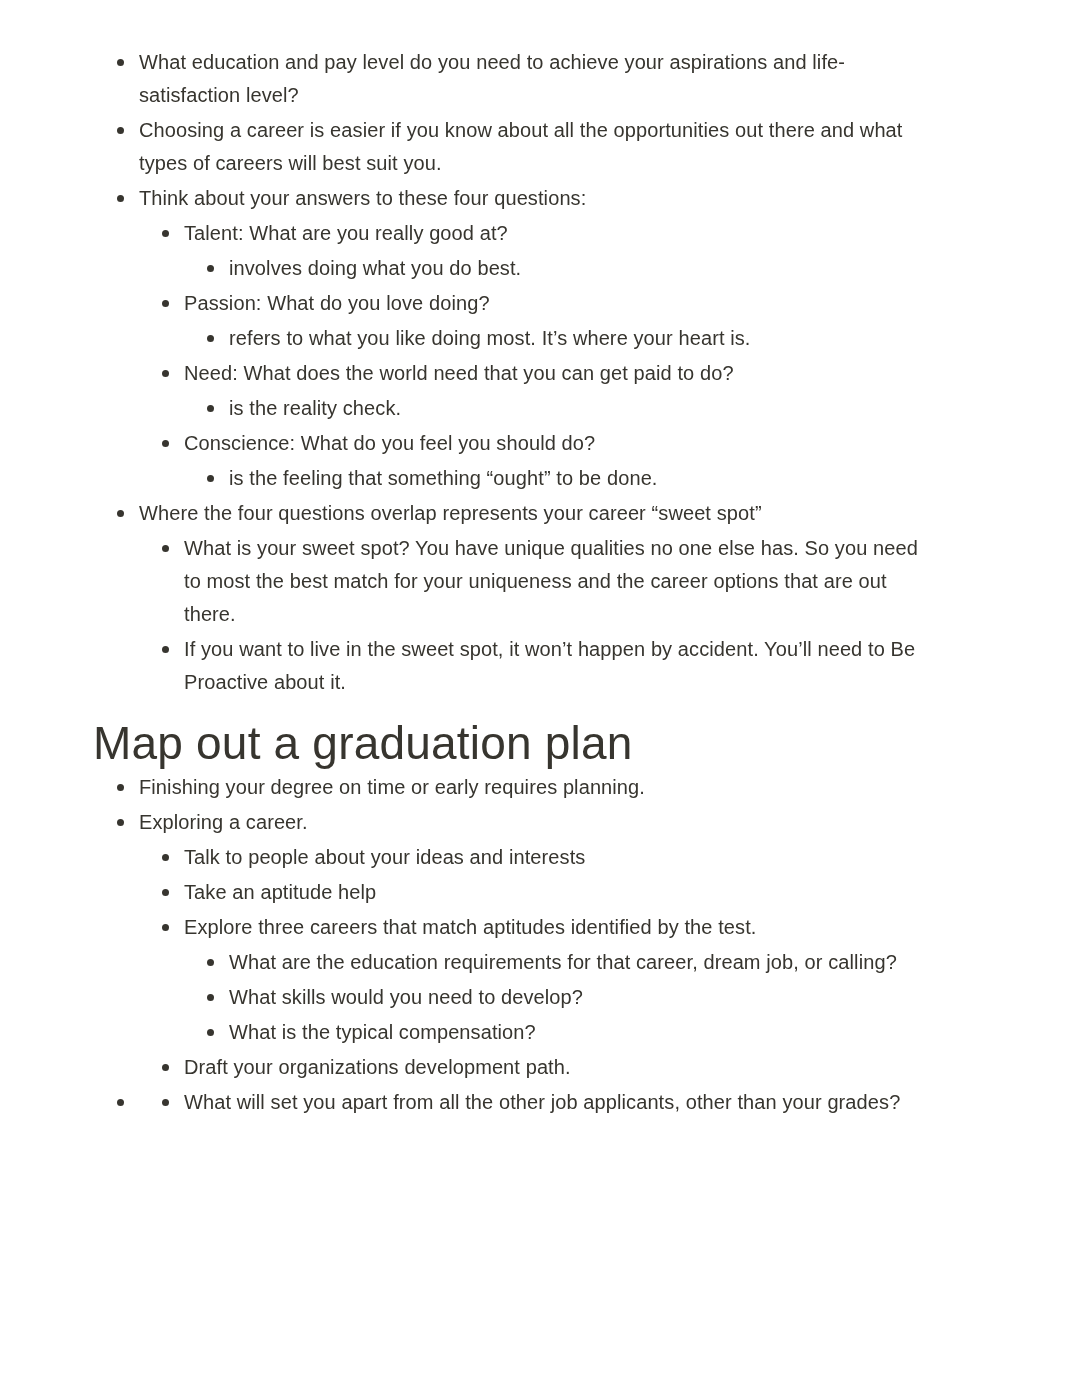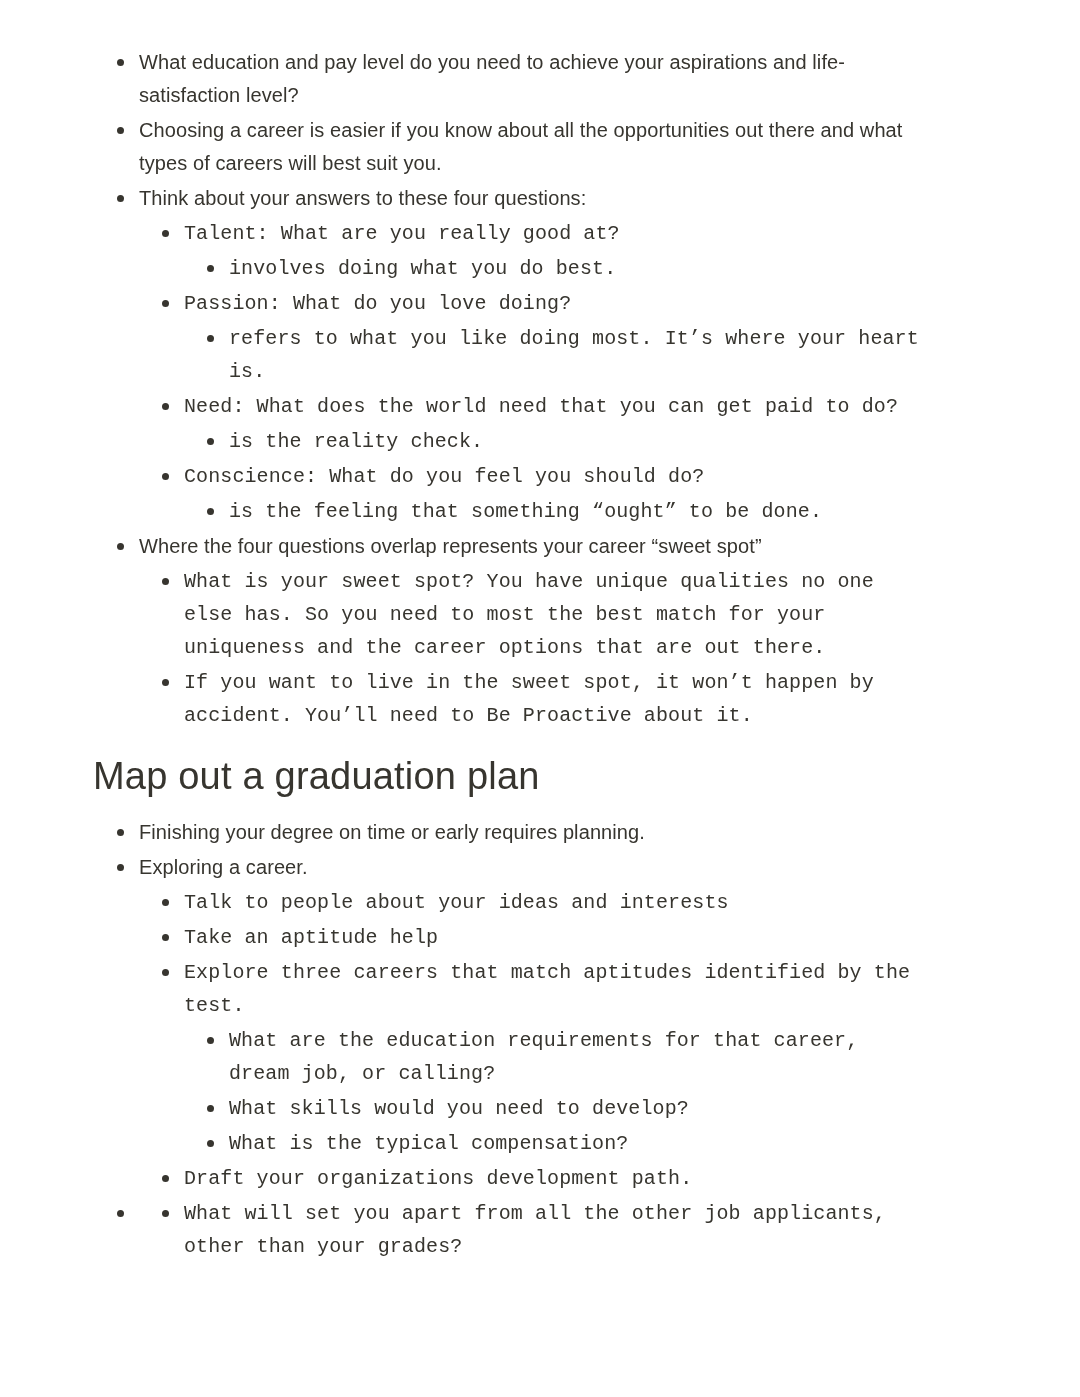--- a/index.html
+++ b/index.html
@@ -14,35 +14,34 @@
     overflow: hidden;
     font-family: "Liberation Sans", "DejaVu Sans", sans-serif;
     color: #37352f;
     -webkit-font-smoothing: antialiased;
   }
   .content {
     padding: 44px 95px 40px 93px;
     width: 1024px;
   }
   h1.doc-heading {
-    font-size: 38px;
+    font-size: 46px;
     line-height: 48px;
     font-weight: 400;
     letter-spacing: 0.2px;
-    margin: 20px 0 16px 0;
+    margin: 20px 0 4px 0;
     color: #37352f;
   }
   ul.doc-list {
     list-style: none;
     margin: 0;
     padding: 0 0 0 46px;
   }
   ul.doc-list ul.doc-list {
     padding-left: 45px;
-    font-family: Liberation Mono, monospace;
   }
   ul.doc-list li {
     position: relative;
     margin: 2px 0;
     font-size: 20px;
     line-height: 33px;
     letter-spacing: 0.1px;
   }
   .bullet-dot {
     position: absolute;

